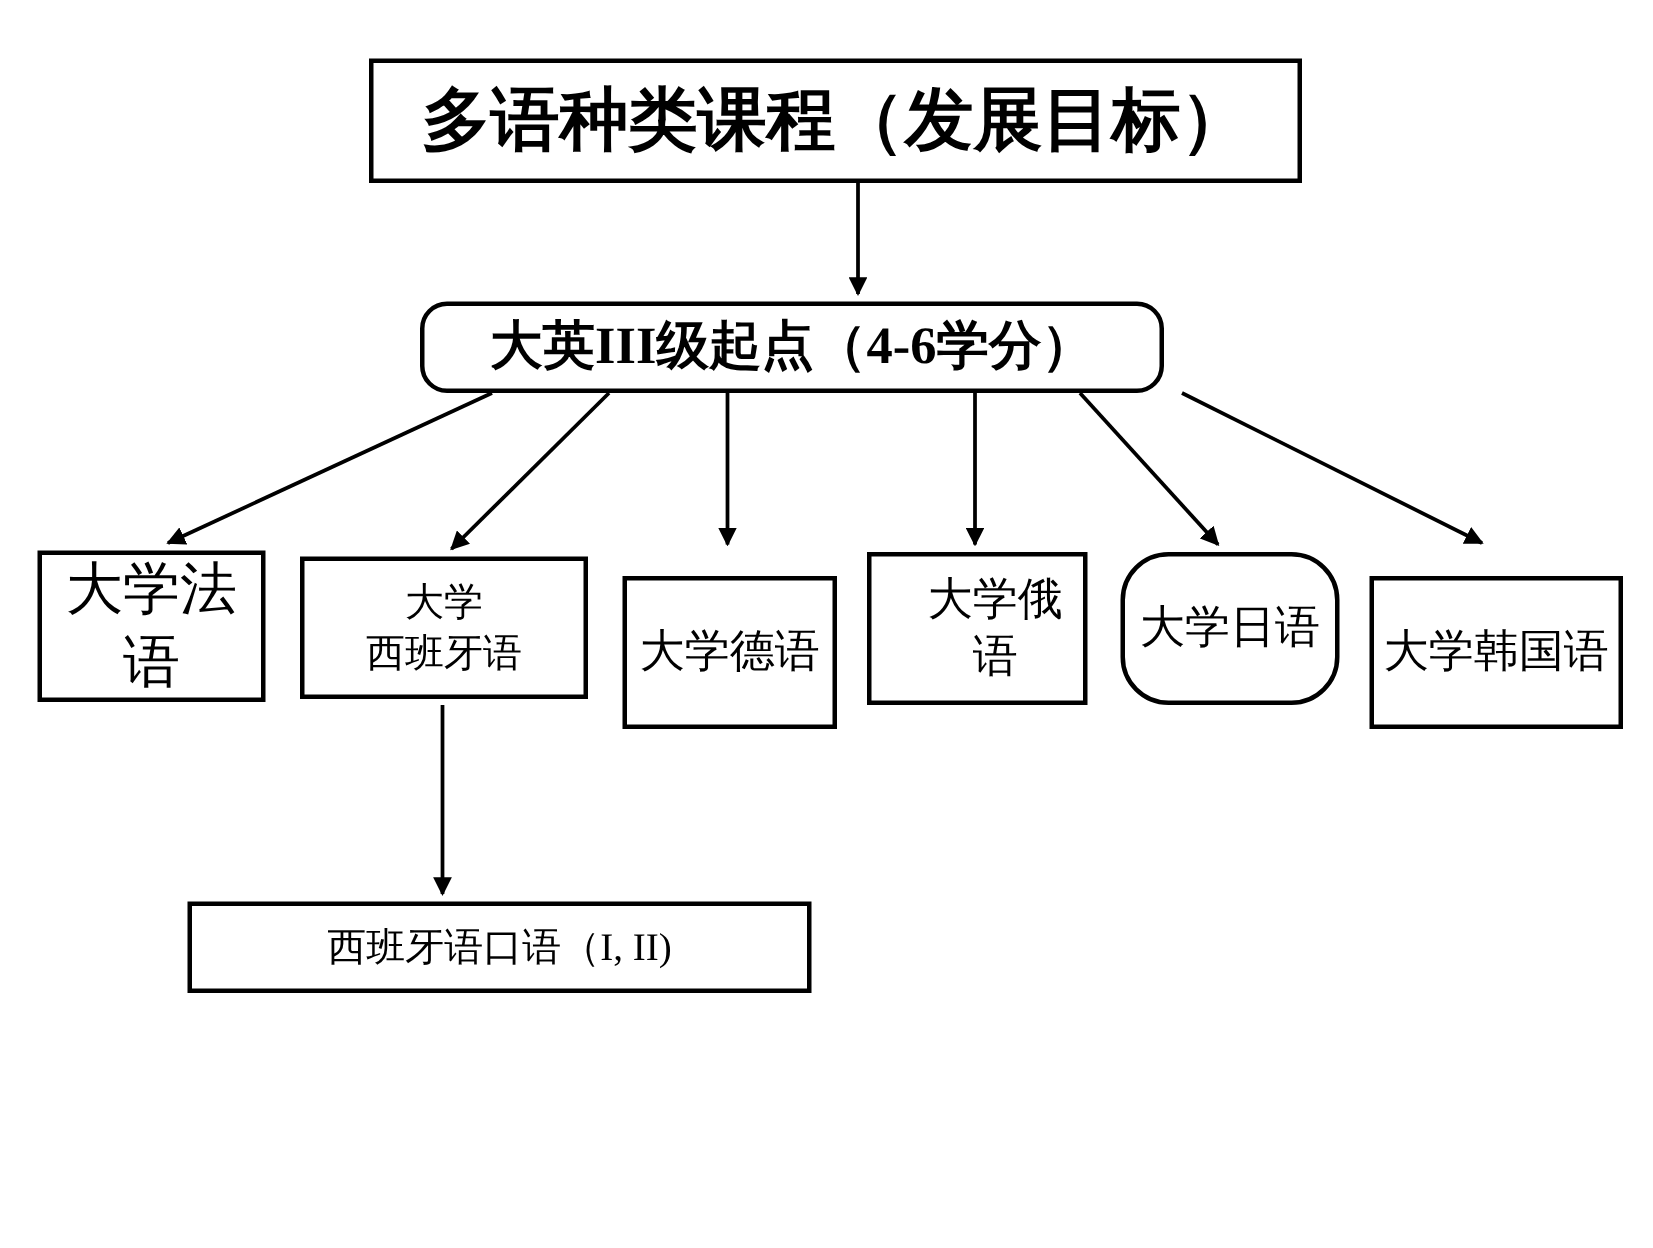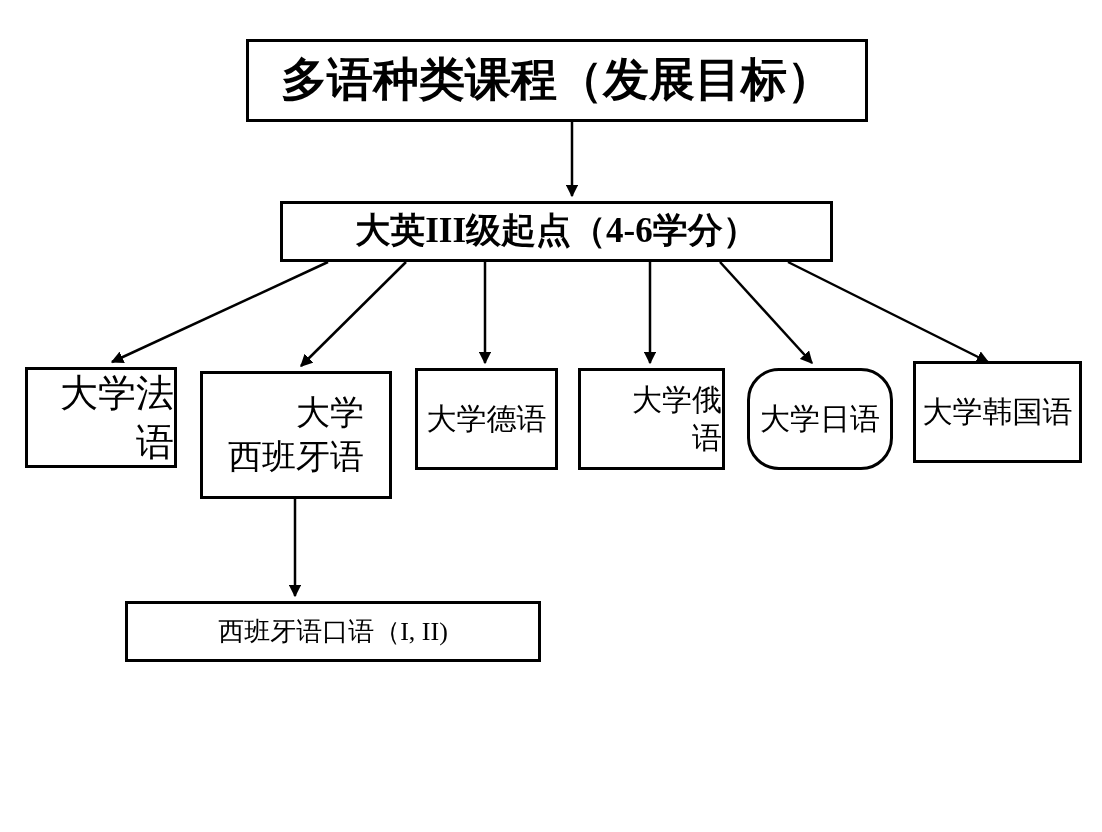--- a/index.html
+++ b/index.html
@@ -22,21 +22,21 @@
   }
   .edge { stroke-width: 2.5; }
   .node {
     position: absolute;
     border: 3px solid #000000;
     background: #ffffff;
     color: #000000;
     display: flex;
     align-items: center;
     justify-content: center;
-    text-align: right;
+    text-align: center;
     line-height: 1.28;
   }
   .node span { white-space: pre-line; display: block; }
   .node.bold { font-weight: bold; }
 </style>
 </head>
 <body>
 
 <div id="canvas">
   <svg id="edges" viewBox="0 0 1102 832" xmlns="http://www.w3.org/2000/svg">
@@ -51,38 +51,38 @@
       <line x1="485" y1="262" x2="485" y2="363" class="edge" stroke="#000000" marker-end="url(#arrowhead)"></line>
       <line x1="650" y1="262" x2="650" y2="363" class="edge" stroke="#000000" marker-end="url(#arrowhead)"></line>
       <line x1="720" y1="262" x2="812" y2="363" class="edge" stroke="#000000" marker-end="url(#arrowhead)"></line>
       <line x1="788" y1="262" x2="988" y2="362" class="edge" stroke="#000000" marker-end="url(#arrowhead)"></line>
       <line x1="295" y1="470" x2="295" y2="596" class="edge" stroke="#000000" marker-end="url(#arrowhead)"></line>
     </svg>
 
 <div class="node bold" style="left: 246px; top: 39px; width: 622px; height: 83px; font-size: 46px; border-color: rgb(0, 0, 0); background: rgb(255, 255, 255); color: rgb(0, 0, 0);">
       <span>多语种类课程（发展目标）</span>
     </div>
-    <div class="node bold" style="left: 280px; top: 201px; width: 553px; height: 61px; font-size: 35px; border-color: rgb(0, 0, 0); background: rgb(255, 255, 255); color: rgb(0, 0, 0);">
+    <div class="node bold" style="left: 280px; top: 201px; width: 496px; height: 61px; font-size: 35px; border-color: rgb(0, 0, 0); background: rgb(255, 255, 255); color: rgb(0, 0, 0); border-radius: 18px;">
       <span>大英III级起点（4-6学分）</span>
     </div>
     <div class="node" style="left: 25px; top: 367px; width: 152px; height: 101px; font-size: 38px; border-color: rgb(0, 0, 0); background: rgb(255, 255, 255); color: rgb(0, 0, 0);">
       <span>大学法语</span>
     </div>
-    <div class="node" style="left: 200px; top: 371px; width: 192px; height: 128px; font-size: 34px; border-color: rgb(0, 0, 0); background: rgb(255, 255, 255); color: rgb(0, 0, 0);">
+    <div class="node" style="left: 200px; top: 371px; width: 192px; height: 95px; font-size: 26px; border-color: rgb(0, 0, 0); background: rgb(255, 255, 255); color: rgb(0, 0, 0);">
       <span>大学
 西班牙语</span>
     </div>
-    <div class="node" style="left: 415px; top: 368px; width: 143px; height: 102px; font-size: 30px; border-color: rgb(0, 0, 0); background: rgb(255, 255, 255); color: rgb(0, 0, 0);">
+    <div class="node" style="left: 415px; top: 384px; width: 143px; height: 102px; font-size: 30px; border-color: rgb(0, 0, 0); background: rgb(255, 255, 255); color: rgb(0, 0, 0);">
       <span>大学德语</span>
     </div>
     <div class="node" style="left: 578px; top: 368px; width: 147px; height: 102px; font-size: 30px; border-color: rgb(0, 0, 0); background: rgb(255, 255, 255); color: rgb(0, 0, 0); padding-left: 24px;">
       <span>大学俄语</span>
     </div>
     <div class="node" style="left: 747px; top: 368px; width: 146px; height: 102px; font-size: 30px; border-color: rgb(0, 0, 0); background: rgb(255, 255, 255); color: rgb(0, 0, 0); border-radius: 32px;">
       <span>大学日语</span>
     </div>
-    <div class="node" style="left: 913px; top: 361px; width: 169px; height: 102px; font-size: 30px; border-color: rgb(0, 0, 0); background: rgb(255, 255, 255); color: rgb(0, 0, 0);">
+    <div class="node" style="left: 913px; top: 384px; width: 169px; height: 102px; font-size: 30px; border-color: rgb(0, 0, 0); background: rgb(255, 255, 255); color: rgb(0, 0, 0);">
       <span>大学韩国语</span>
     </div>
     <div class="node" style="left: 125px; top: 601px; width: 416px; height: 61px; font-size: 26px; border-color: rgb(0, 0, 0); background: rgb(255, 255, 255); color: rgb(0, 0, 0);">
       <span>西班牙语口语（I, II)</span>
     </div>
   </div>
 
 </body></html>

